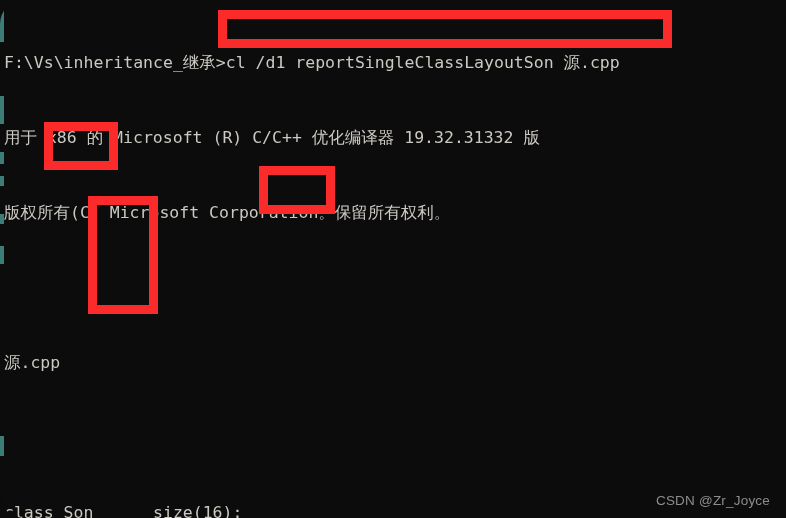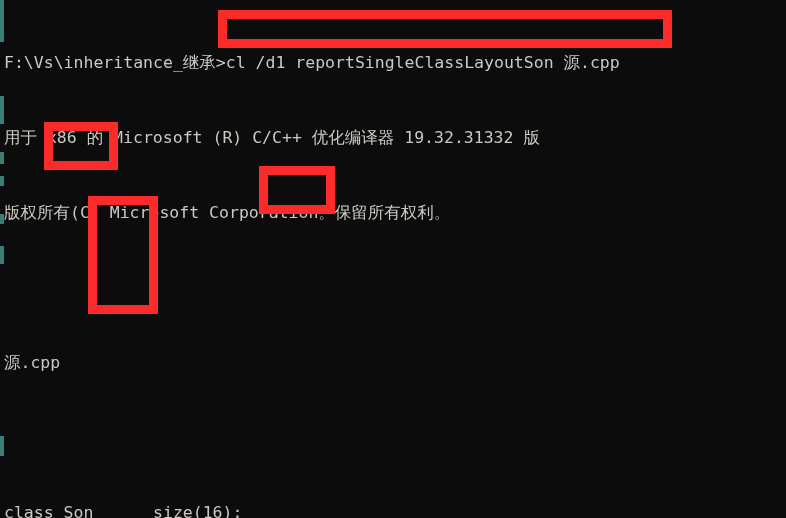--- a/index.html
+++ b/index.html
@@ -8,20 +8,21 @@
     padding: 0;
     background: #0c0c0c;
   }
   #console {
     position: relative;
     width: 786px;
     height: 518px;
     background: #0c0c0c;
     overflow: hidden;
     font-family: "DejaVu Sans Mono", "Liberation Mono", monospace;
+    border-radius: 24px;
   }
   
   .gutter {
     position: absolute;
     left: 0;
     top: 0;
     width: 4px;
     height: 518px;
     background: #0c0c0c;
   }
@@ -119,14 +120,15 @@
     
     
     
   </div>
 
   <div class="annot cmd"></div>
   <div class="annot son"></div>
   <div class="annot base"></div>
   <div class="annot mem"></div>
 
+  <div class="watermark">CSDN @Zr_Joyce</div>
 
 </div>
 
 </body></html>

